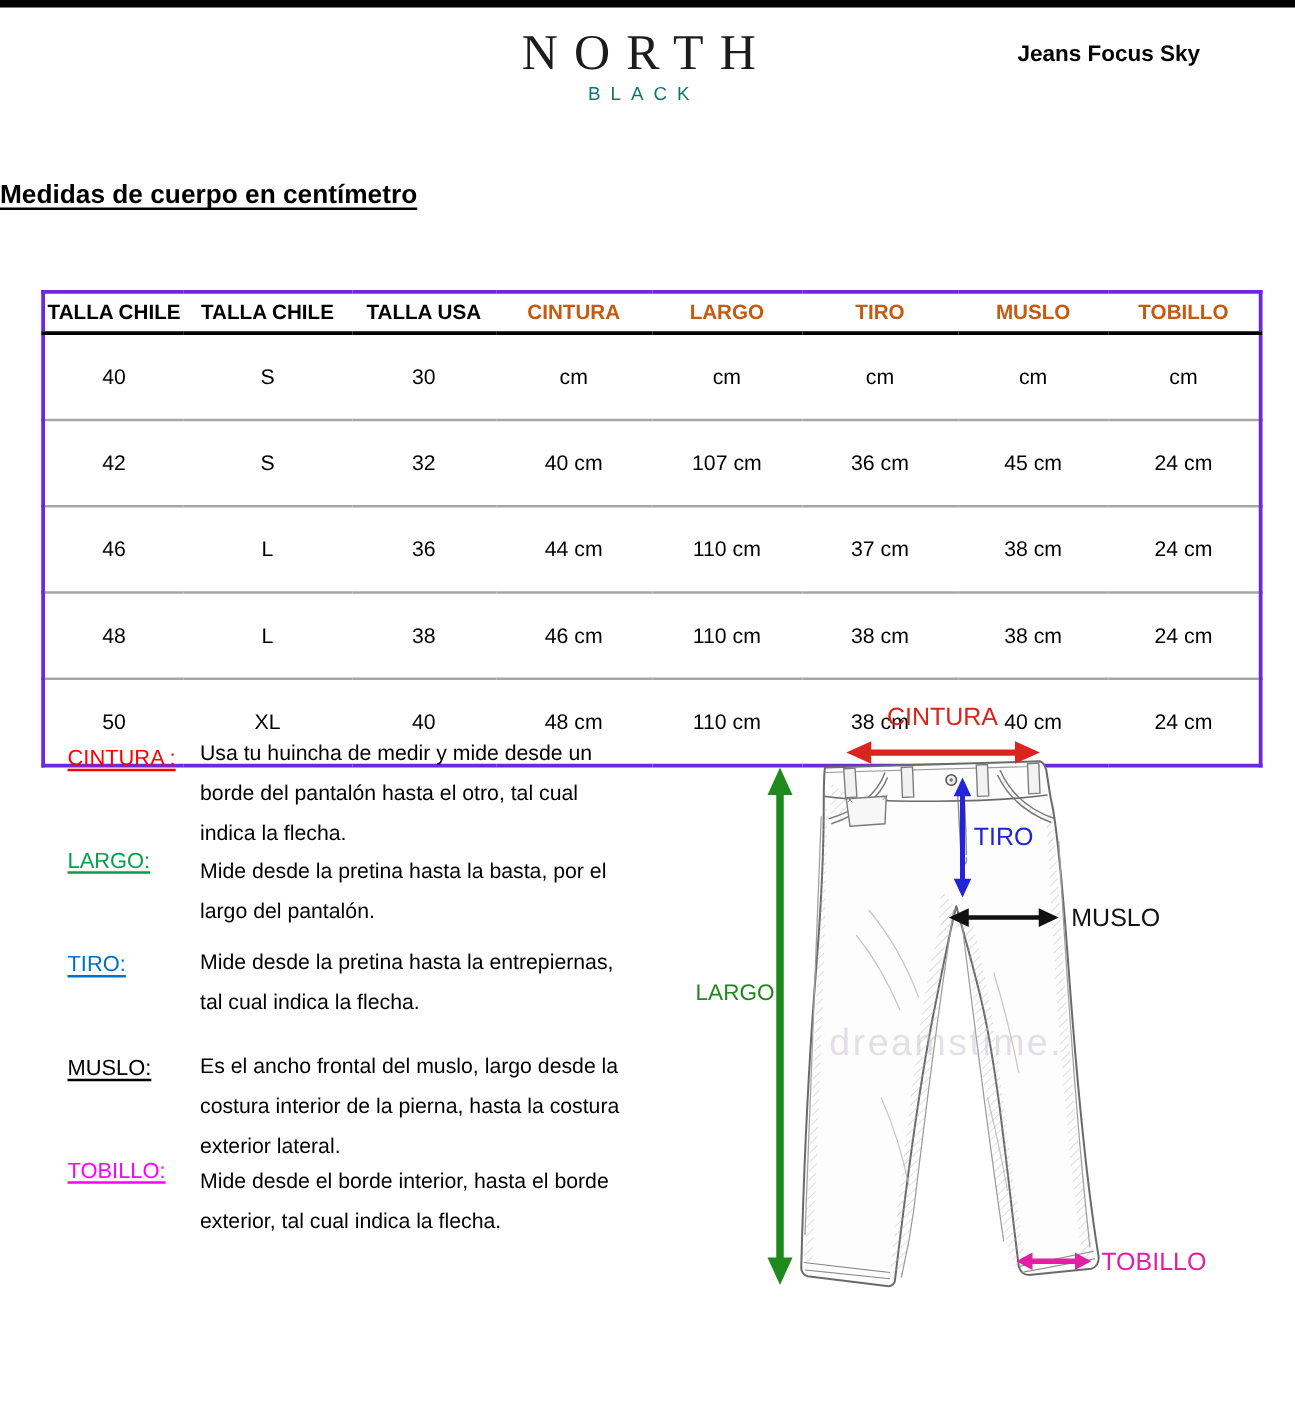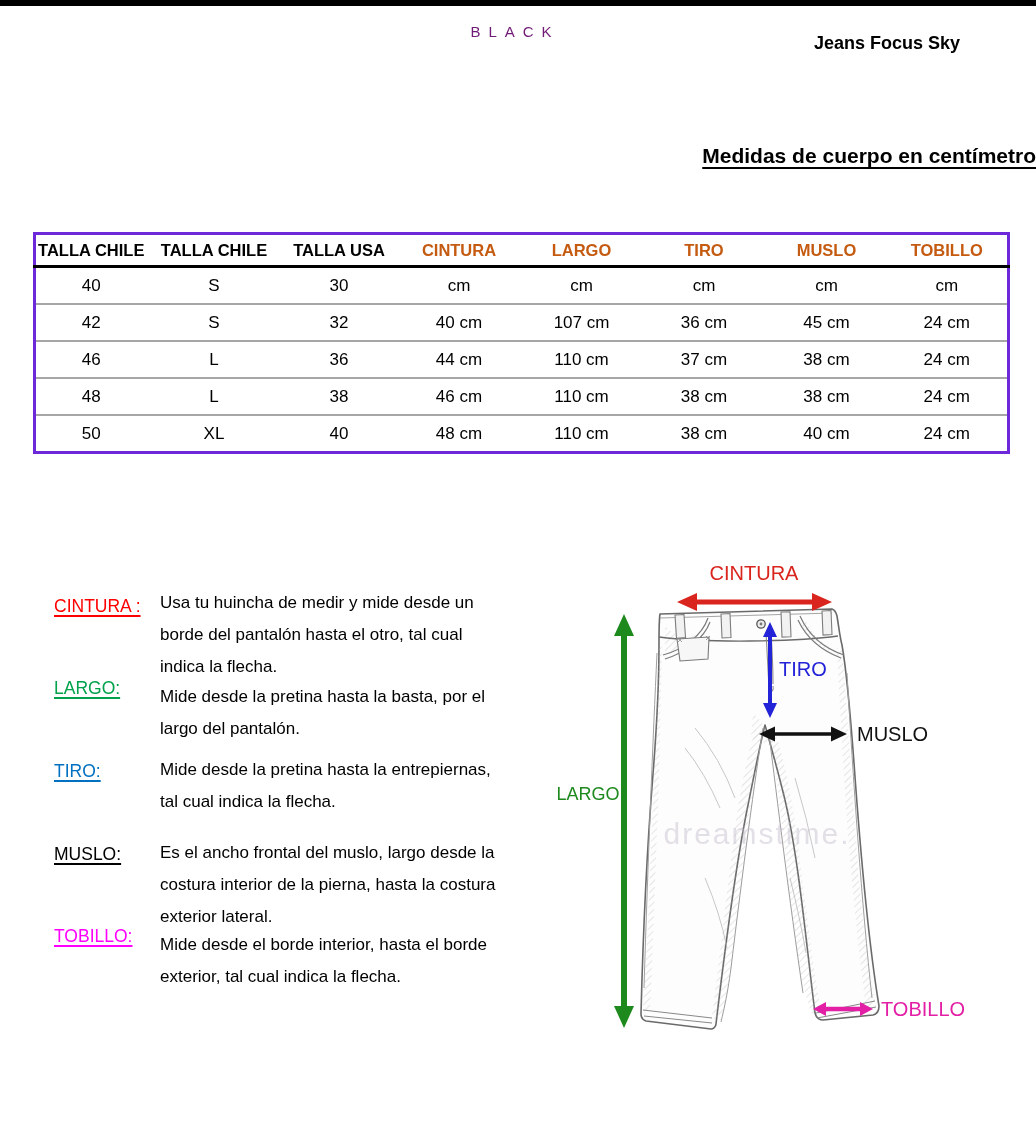--- a/index.html
+++ b/index.html
@@ -11,43 +11,43 @@
   .topbar{position:absolute;top:0;left:0;width:1036px;height:6px;background:#000;}
 
   
   .brand{position:absolute;top:20px;left:403px;width:216px;text-align:center;}
   .brand-north{
     font-family:"Liberation Serif","DejaVu Serif",serif;
     font-size:40px;letter-spacing:13px;text-indent:13px;color:#1c1c1c;line-height:44px;
   }
   .brand-black{
     font-family:"Liberation Sans",sans-serif;
-    font-size:15px;letter-spacing:8px;text-indent:8px;color:#701a75;margin-top:3px;
+    font-size:15px;letter-spacing:8px;text-indent:8px;color:#0f766e;margin-top:3px;
   }
   .product-name{position:absolute;top:33px;right:76px;font-size:18px;font-weight:bold;}
 
   
   .doc-title{
-    position:absolute;top:144px;left:0;width:1036px;text-align:right;
+    position:absolute;top:144px;left:0;width:1036px;text-align:left;
     font-size:21px;font-weight:bold;text-decoration:underline;
     text-decoration-thickness:2px;text-underline-offset:4px;
   }
 
   
   .size-table{
     position:absolute;top:232px;left:33px;width:974px;
     border-collapse:collapse;table-layout:fixed;
     border:3px solid #6d28d9;
   }
   .size-table th{
     height:30px;font-size:16.5px;font-weight:bold;text-align:center;
     border-bottom:3px solid #000;padding:0;
   }
   .size-table td{
-    height:35px;font-size:17px;text-align:center;vertical-align:middle;padding:0;
+    height:35px;font-size:17px;text-align:center;vertical-align:middle;padding:16px;
   }
   .size-table tbody tr + tr td{border-top:2px solid #a6a6a6;}
 
   
   .def-term{
     position:absolute;left:54px;width:118px;font-size:17.5px;font-weight:normal;
     text-decoration:underline;text-decoration-thickness:2px;text-underline-offset:3px;
     white-space:nowrap;
   }
   .def-desc{
@@ -58,20 +58,21 @@
   .diagram{position:absolute;top:548px;left:555px;width:481px;height:552px;}
   .diagram svg{position:absolute;top:0;left:0;}
   .measure-label{font-family:"Liberation Sans",sans-serif;}
 </style>
 </head>
 <body>
 
 <div class="topbar"></div>
 
 <div class="brand">
+  <div class="brand-north">NORTH</div>
   <div class="brand-black">BLACK</div>
 </div>
 
 <div class="product-name">Jeans Focus Sky</div>
 
 <div class="doc-title">Medidas de cuerpo en centímetro</div>
 
 <table class="size-table">
   <colgroup>
     <col style="width:112px">

